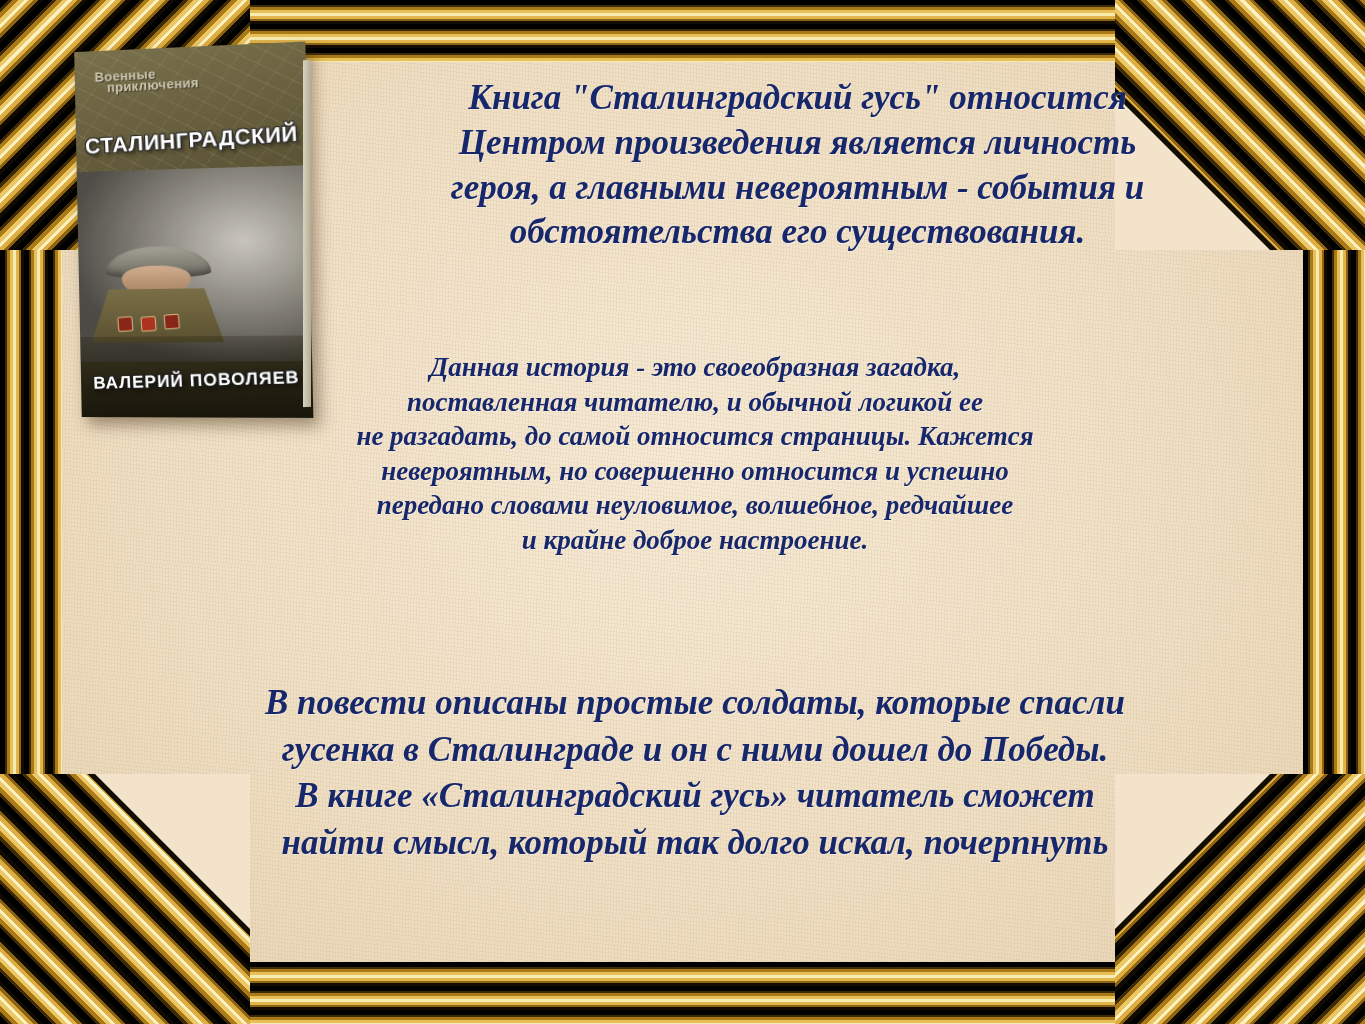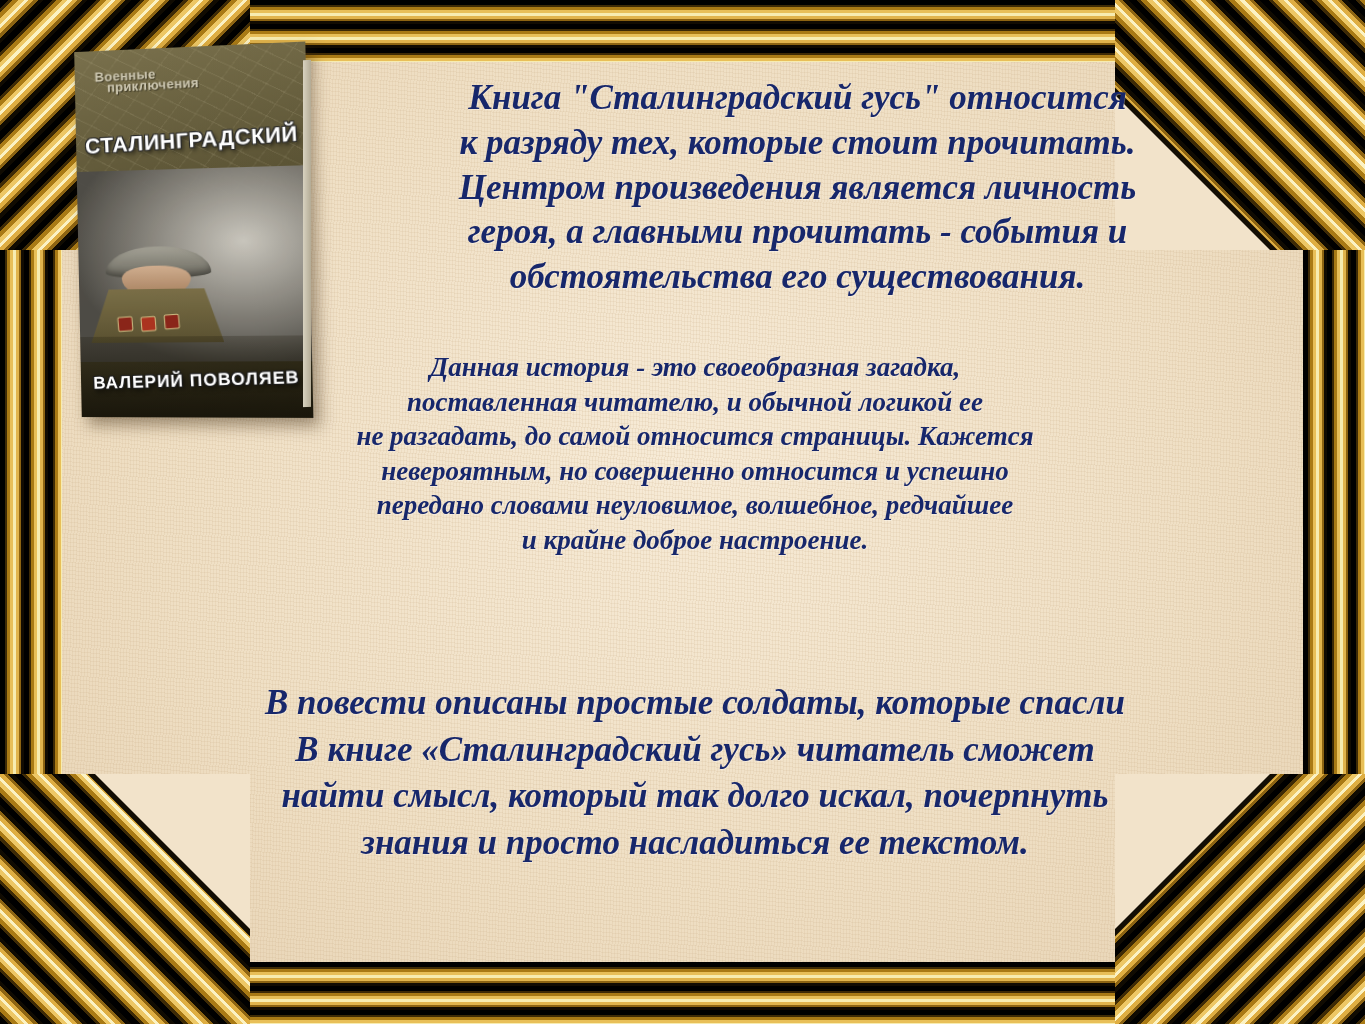--- a/index.html
+++ b/index.html
@@ -393,36 +393,35 @@
       <div class="book-title">СТАЛИНГРАДСКИЙ  ГУСЬ</div>
       <div class="book-author">ВАЛЕРИЙ  ПОВОЛЯЕВ</div>
     </div>
     <div class="book-edge"></div>
   </div>
 
   <div class="content">
 
     <div class="para para-1">
       <span class="line">Книга "Сталинградский гусь" относится</span>
-      <span class="line">к разряду тех, которые стоит прочитать.</span>
       <span class="line">Центром произведения является личность</span>
-      <span class="line">героя, а главными прочитать - события и</span>
+      <span class="line">героя, а главными невероятным - события и</span>
       <span class="line">обстоятельства его существования.</span>
     </div>
 
     <div class="para para-2">
       <span class="line">Данная история - это своеобразная загадка,</span>
       <span class="line">поставленная читателю, и обычной логикой ее</span>
       <span class="line">не разгадать, до самой относится страницы. Кажется</span>
       <span class="line">невероятным, но совершенно относится и успешно</span>
       <span class="line">передано словами неуловимое, волшебное, редчайшее</span>
       <span class="line">и крайне доброе настроение.</span>
     </div>
 
     <div class="para para-3">
       <span class="line">В  повести описаны простые солдаты, которые спасли</span>
+      <span class="line">гусенка в Сталинграде и он с ними дошел до Победы.</span>
       <span class="line">В книге  «Сталинградский гусь»  читатель  сможет</span>
       <span class="line">найти смысл, который так долго искал, почерпнуть</span>
-      <span class="line">знания и просто насладиться ее текстом.</span>
     </div>
 
   </div>
 </div>
 
 </body></html>

